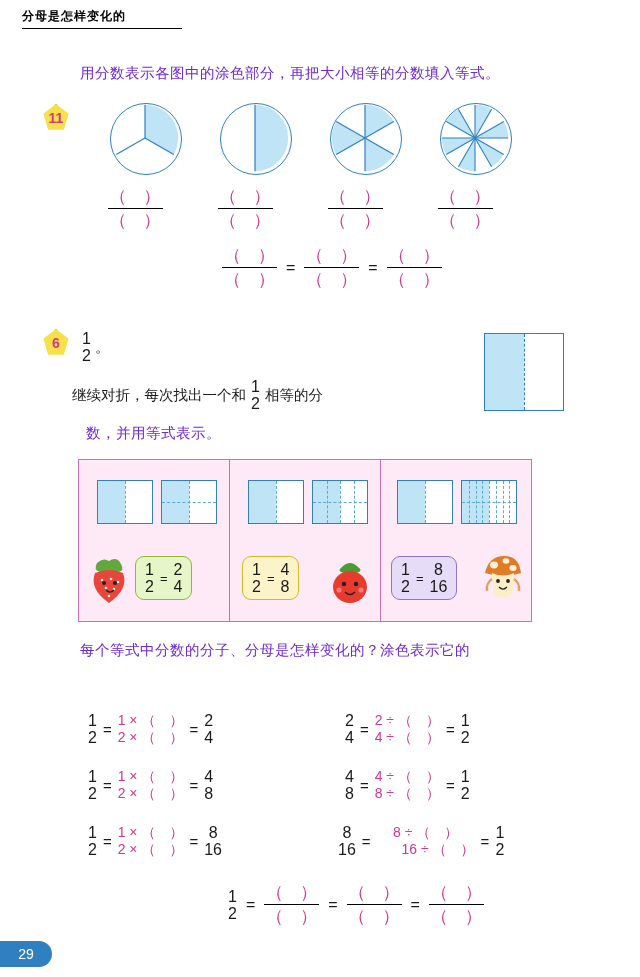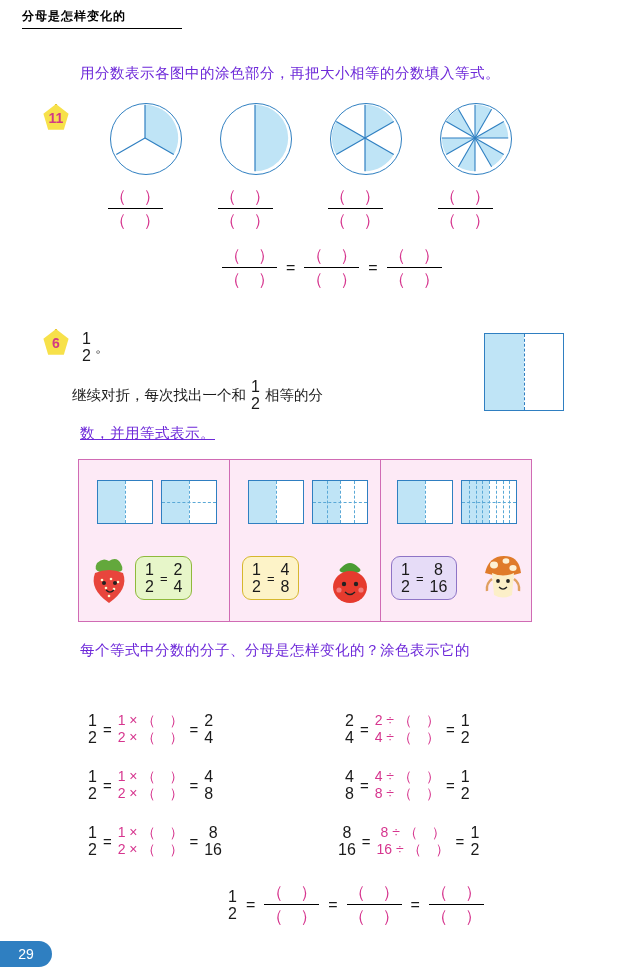--- a/index.html
+++ b/index.html
@@ -242,21 +242,21 @@
   <div style="position:absolute;left:72px;top:378px;display:flex;align-items:center;font-size:14.5px;">
     <span>继续对折，每次找出一个和</span>
     <span class="frac" style="margin:0 5px;">
       <span style="display:block;">1</span>
       <span class="bar"></span>
       <span style="display:block;">2</span>
     </span>
     <span>相等的分</span>
   </div>
 
-  <div class="qtext" style="left:80px;top:420px;text-decoration:underline;">数，并用等式表示。</div>
+  <div class="qtext" style="left:86px;top:420px;">数，并用等式表示。</div>
 
   <div class="sqpaper">
     <div class="rightwhite"></div>
     <div class="dash"></div>
   </div>
 
   <div class="panel">
 
     <div class="panel-cell">
       <div class="minisq" style="left:18px;top:20px;">
@@ -491,21 +491,21 @@
   <div class="eqrow" style="left:338px;top:824px;">
     <span class="frac">
       <span style="display:block;">8</span>
       <span class="bar"></span>
       <span style="display:block;">16</span>
     </span>
     <span class="op">=</span>
     <span class="frac" style="font-size:14px;">
       <span style="display:block;" class="pink">8 ÷ （　）</span>
       <span class="bar"></span>
-      <span style="display:block;" class="pink">16 ÷ （　）</span>
+      <span style="display:block;margin-left:25px;" class="pink">16 ÷ （　）</span>
     </span>
     <span class="op">=</span>
     <span class="frac">
       <span style="display:block;">1</span>
       <span class="bar"></span>
       <span style="display:block;">2</span>
     </span>
   </div>
 
   <div class="eqline" style="left:228px;top:884px;">

